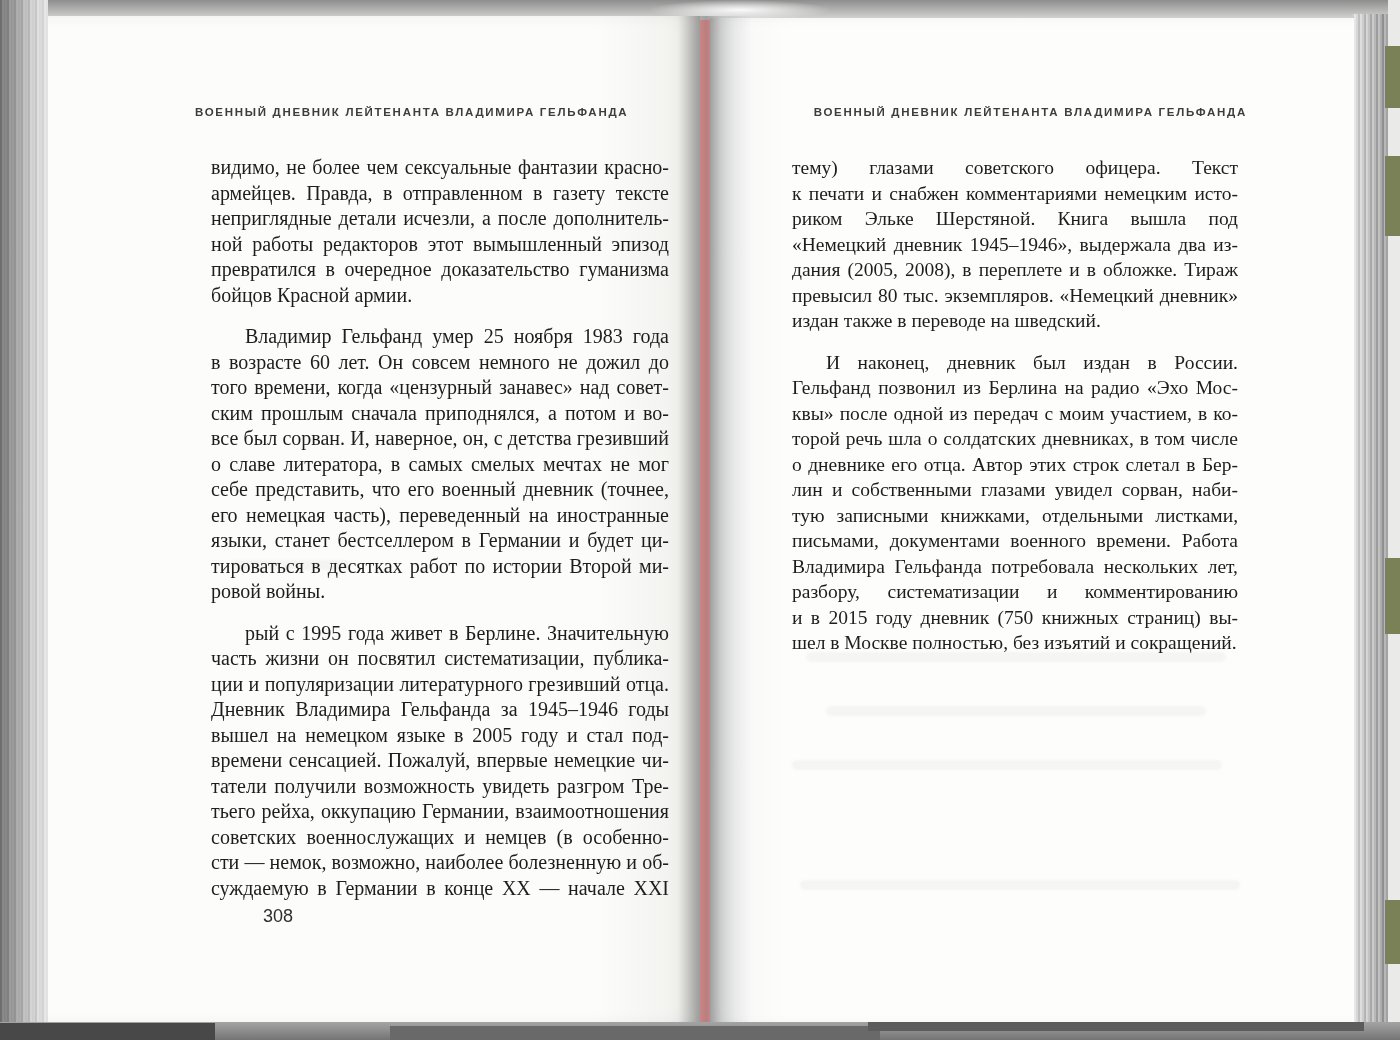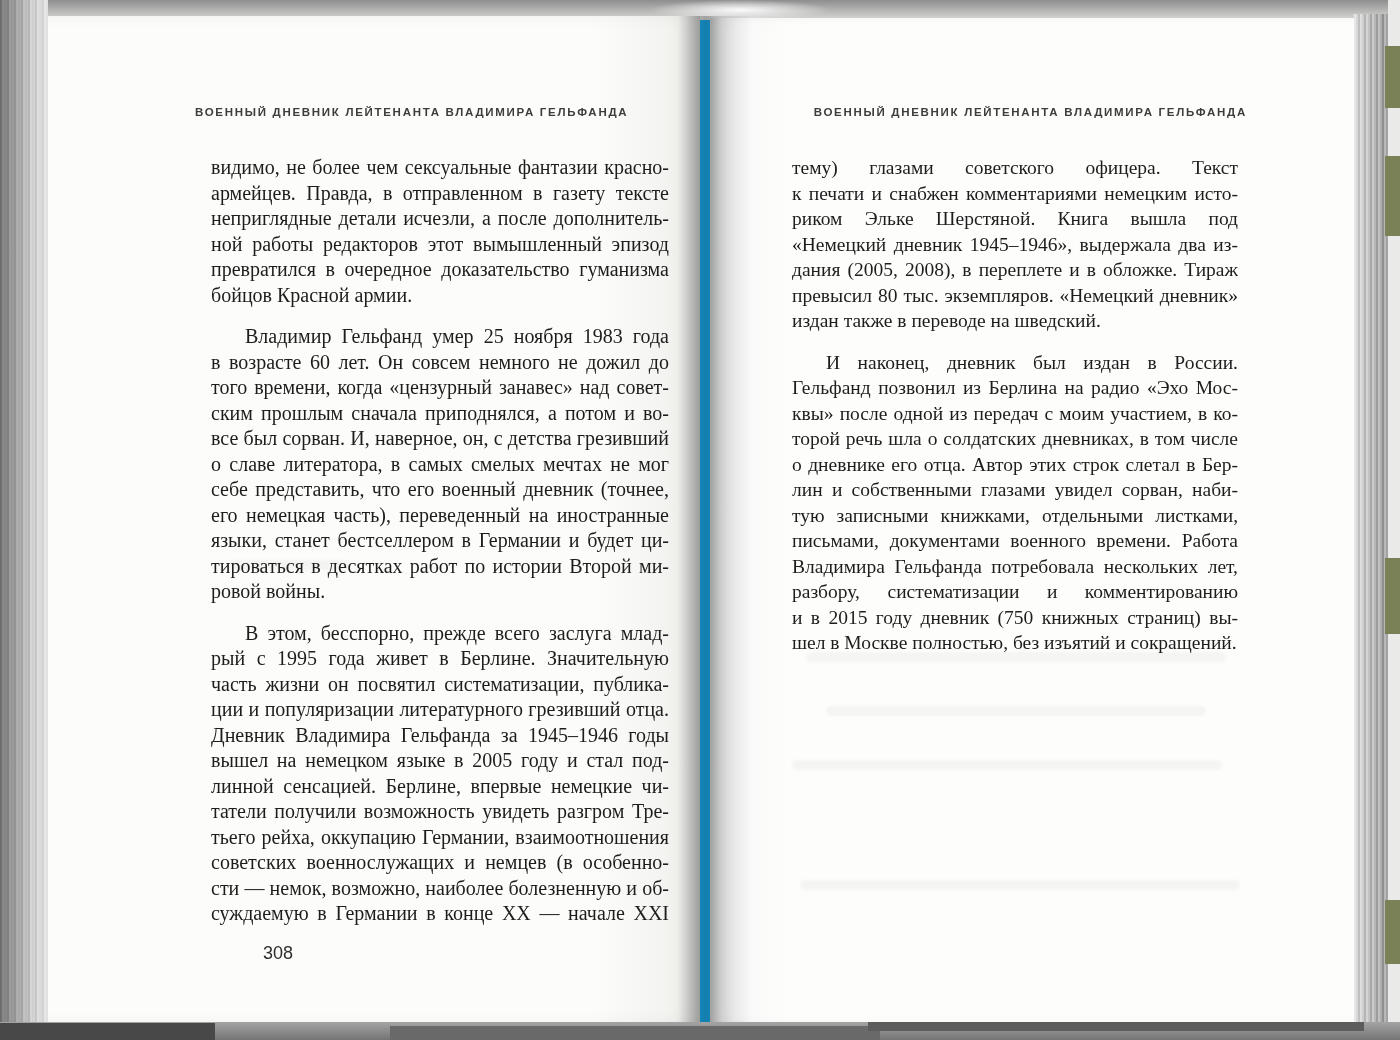--- a/index.html
+++ b/index.html
@@ -1,20 +1,20 @@
 <!DOCTYPE html>
 <html><head>
 <meta charset="utf-8">
 <style>
   html, body { margin: 0; padding: 0; background: #d8d8d6; }
   .scan {
     position: relative;
     width: 1400px; height: 1040px;
     overflow: hidden;
-    background: #0ea5e9;
+    background: #fca5a5;
     font-family: "Liberation Serif", serif;
   }
 
   
   .top-edge {
     position: absolute; left: 0; top: 0; width: 1400px; height: 20px;
     background: linear-gradient(#8e8e8e, #d9d9d7);
   }
   .top-edge .spine-highlight {
     position: absolute; left: 650px; top: 0; width: 180px; height: 100%;
@@ -85,21 +85,21 @@
   .line {
     text-align: justify; text-align-last: justify;
     height: 25.5px; overflow: hidden;
   }
   .line.para-end { text-align-last: left; }
   .para.indent .line:first-child { text-indent: 34px; }
 
   .page-number {
     position: absolute; left: 263px; top: 906px;
     font-family: "Liberation Sans", sans-serif;
-    font-size: 18px; color: #2e2e2e; margin-top: 37px;
+    font-size: 18px; color: #2e2e2e;
   }
 
   
   .bleed {
     position: absolute; height: 10px; border-radius: 5px;
     background: rgba(110,110,110,.055); filter: blur(1px);
   }
 </style>
 </head>
 <body>
@@ -152,27 +152,26 @@
         <div class="line">ским прошлым сначала приподнялся, а потом и во-</div>
         <div class="line">все был сорван. И, наверное, он, с детства грезивший</div>
         <div class="line">о славе литератора, в самых смелых мечтах не мог</div>
         <div class="line">себе представить, что его военный дневник (точнее,</div>
         <div class="line">его немецкая часть), переведенный на иностранные</div>
         <div class="line">языки, станет бестселлером в Германии и будет ци-</div>
         <div class="line">тироваться в десятках работ по истории Второй ми-</div>
         <div class="line para-end">ровой войны.</div>
       </div>
       <div class="para indent">
-        <div class="line">В этом, бесспорно, прежде всего заслуга млад-</div>
         <div class="line">рый с 1995 года живет в Берлине. Значительную</div>
         <div class="line">часть жизни он посвятил систематизации, публика-</div>
         <div class="line">ции и популяризации литературного грезивший отца.</div>
         <div class="line">Дневник Владимира Гельфанда за 1945–1946 годы</div>
         <div class="line">вышел на немецком языке в 2005 году и стал под-</div>
-        <div class="line">линной сенсацией. Берлине, впервые немецкие чи-</div>
+        <div class="line">времени сенсацией. Пожалуй, впервые немецкие чи-</div>
         <div class="line">татели получили возможность увидеть разгром Тре-</div>
         <div class="line">тьего рейха, оккупацию Германии, взаимоотношения</div>
         <div class="line">советских военнослужащих и немцев (в особенно-</div>
         <div class="line">сти — немок, возможно, наиболее болезненную и об-</div>
         <div class="line">суждаемую в Германии в конце XX — начале XXI века</div>
       </div>
     </div>
   <div class="page-body pb-right">
       <div class="para">
         <div class="line">тему) глазами советского офицера. Текст подготовлен</div>

